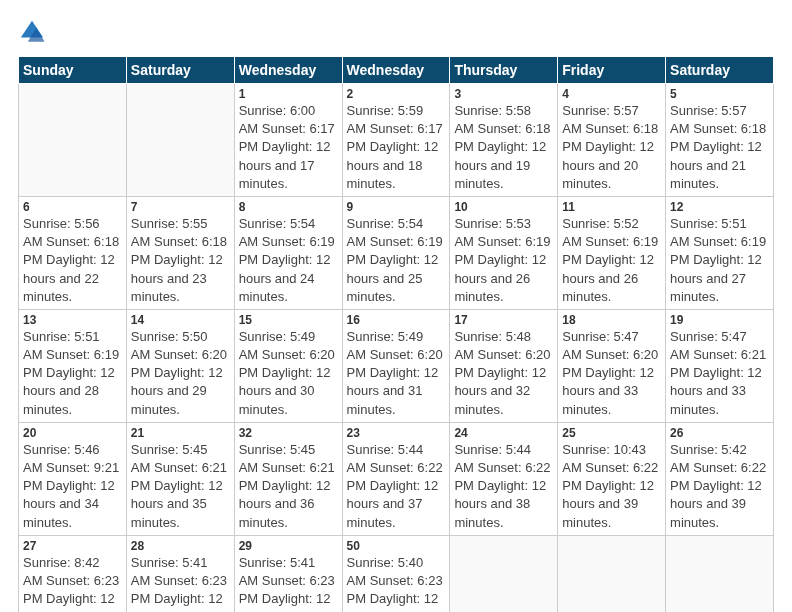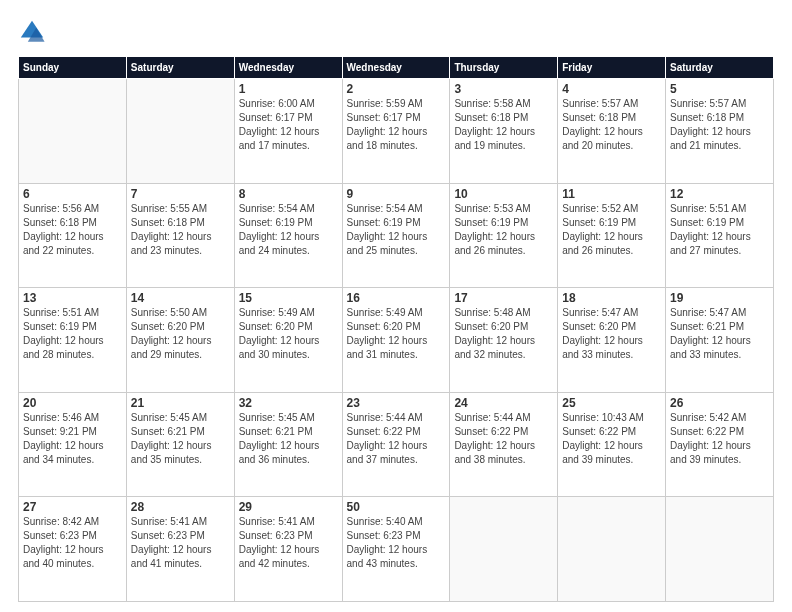--- a/index.html
+++ b/index.html
@@ -60,23 +60,23 @@
       font-size: 14px;
       color: #555;
     }
     .calendar {
       flex: 1;
       border-collapse: collapse;
       width: 100%;
       table-layout: fixed;
     }
     .calendar th {
-      background: #0f172a;
+      background: #0c4a6e;
       color: #fff;
-      font-size: 10px;
+      font-size: 14px;
       font-weight: bold;
       padding: 5px 4px;
       text-align: left;
       border: 1px solid #fff;
     }
     .calendar td {
       border: 1px solid #ccc;
       vertical-align: top;
       padding: 3px 4px;
       font-size: 9.5px;
@@ -88,21 +88,21 @@
       background: #f9f9f9;
     }
     .day-num {
       font-size: 12px;
       font-weight: bold;
       color: #333;
       display: block;
       margin-bottom: 1px;
     }
     .day-info {
-      font-size: 10px;
+      font-size: 13px;
       color: #444;
       line-height: 1.4;
     }
   </style>
 </head>
 <body>
 
 <div class="page">
   <div class="header">
     <div class="logo">

